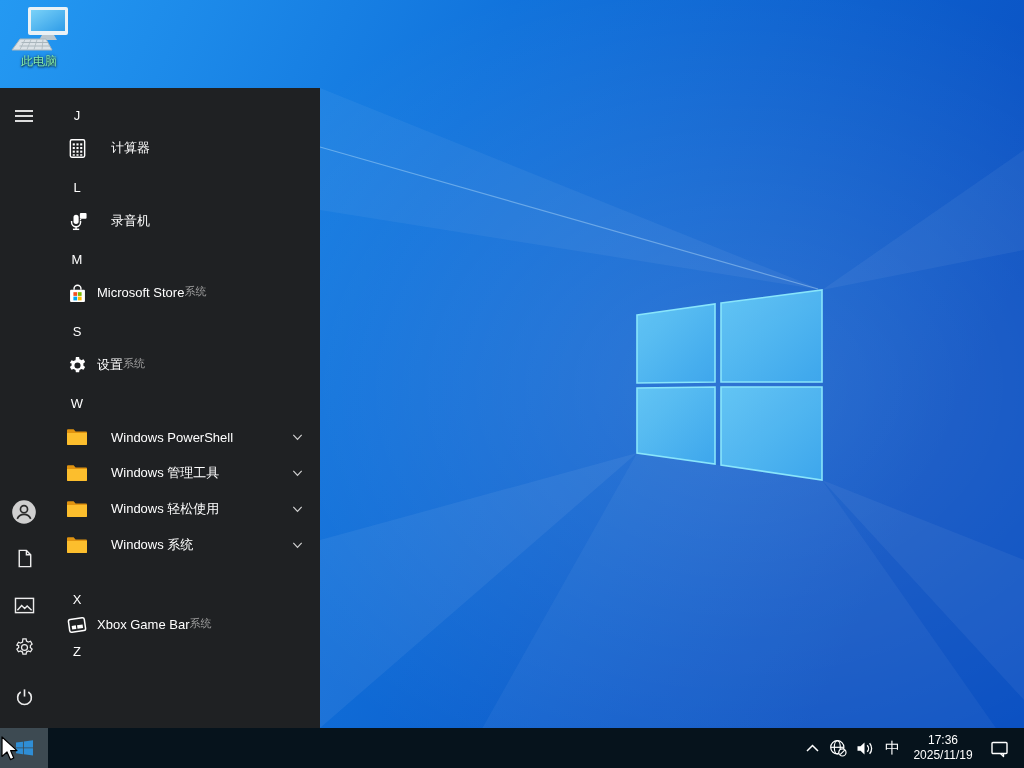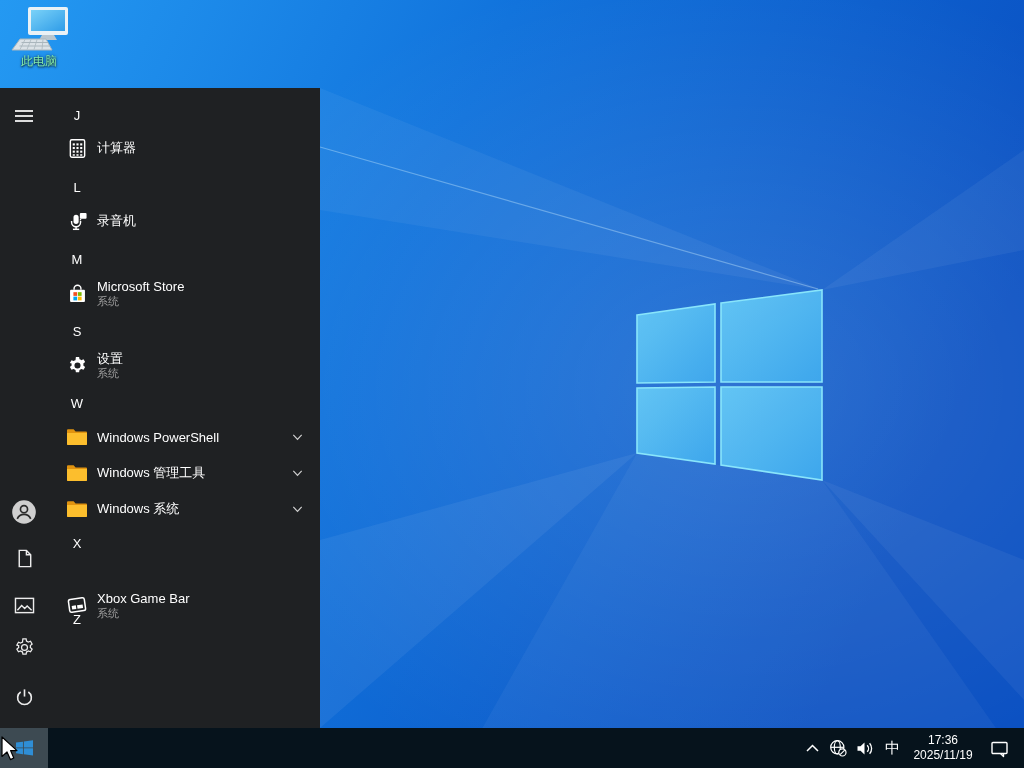--- a/index.html
+++ b/index.html
@@ -27,22 +27,22 @@
   .rail-btn.pics{top:493px;}
   .rail-btn.sett{top:535px;}
   .rail-btn.power{top:585px;}
   .app-list{position:absolute;left:48px;top:0;right:0;height:100%;overflow:hidden;}
   .menu-row{position:absolute;left:0;right:0;height:36px;display:flex;align-items:center;
     padding-left:18px;box-sizing:border-box;}
   .menu-row.letter-row{height:32px;}
   .menu-row.two-line{height:44px;}
   .letter{width:22px;text-align:center;font-size:13px;color:#fff;}
   .icon-box{width:22px;height:22px;flex:none;display:flex;align-items:center;justify-content:center;}
-  .row-label{margin-left:9px;font-size:13px;white-space:nowrap;}
-  .row-text{margin-left:9px;display:flex;flex-direction:column;justify-content:center;}
+  .row-label{margin-left:23px;font-size:13px;white-space:nowrap;}
+  .row-text{margin-left:9px;display:flex;flex-direction:row;justify-content:center;}
   .row-text .row-label{margin-left:0;line-height:16px;}
   .row-sub{font-size:11px;color:#9e9e9e;line-height:13px;}
   .chevron{position:absolute;right:16px;top:50%;transform:translateY(-50%);}
   .app-list .menu-row:nth-child(1){top:11px}
   .app-list .menu-row:nth-child(2){top:42px}
   .app-list .menu-row:nth-child(3){top:83px}
   .app-list .menu-row:nth-child(4){top:115px}
   .app-list .menu-row:nth-child(5){top:155px}
   .app-list .menu-row:nth-child(6){top:183px}
   .app-list .menu-row:nth-child(7){top:227px}
@@ -292,20 +292,34 @@
           </svg>
         </span>
       </div>
       <div class="menu-row">
         <span class="icon-box">
           <svg width="22" height="18" viewBox="0 0 22 18">
             <path d="M1 2.2 a1 1 0 0 1 1-1 h5.6 l2 2.3 H20 a1 1 0 0 1 1 1 V16 a1 1 0 0 1 -1 1 H2 a1 1 0 0 1 -1-1 Z" fill="#e09310"></path>
             <path d="M1 5 H21 V16 a1 1 0 0 1 -1 1 H2 a1 1 0 0 1 -1-1 Z" fill="#fcbe2d"></path>
           </svg>
         </span>
+        <span class="row-label">Windows 轻松使用</span>
+        <span class="chevron">
+          <svg width="13" height="13" viewBox="0 0 14 14" fill="none" stroke="#cfcfcf" stroke-width="1.3">
+            <polyline points="2.5,4.8 7,9.6 11.5,4.8"></polyline>
+          </svg>
+        </span>
+      </div>
+      <div class="menu-row">
+        <span class="icon-box">
+          <svg width="22" height="18" viewBox="0 0 22 18">
+            <path d="M1 2.2 a1 1 0 0 1 1-1 h5.6 l2 2.3 H20 a1 1 0 0 1 1 1 V16 a1 1 0 0 1 -1 1 H2 a1 1 0 0 1 -1-1 Z" fill="#e09310"></path>
+            <path d="M1 5 H21 V16 a1 1 0 0 1 -1 1 H2 a1 1 0 0 1 -1-1 Z" fill="#fcbe2d"></path>
+          </svg>
+        </span>
         <span class="row-label">Windows 系统</span>
         <span class="chevron">
           <svg width="13" height="13" viewBox="0 0 14 14" fill="none" stroke="#cfcfcf" stroke-width="1.3">
             <polyline points="2.5,4.8 7,9.6 11.5,4.8"></polyline>
           </svg>
         </span>
       </div>
       <div class="menu-row letter-row">
         <span class="letter">X</span>
       </div>

